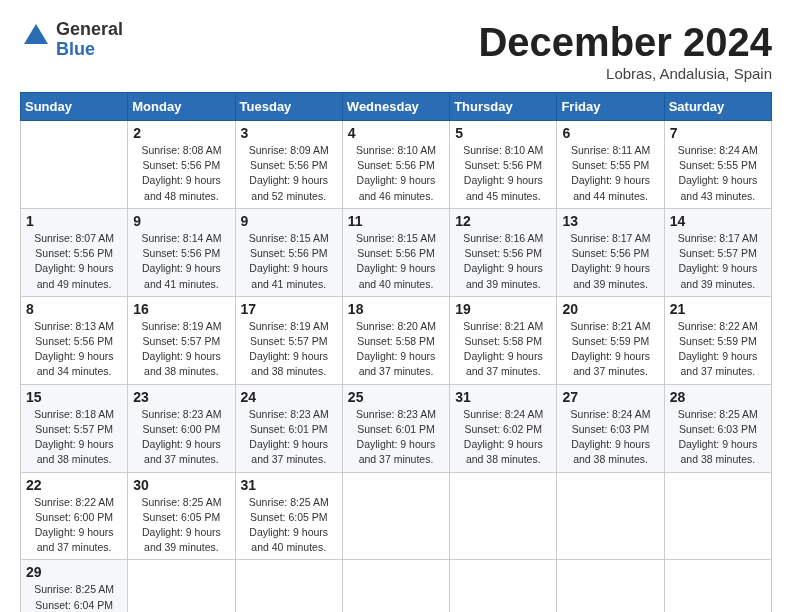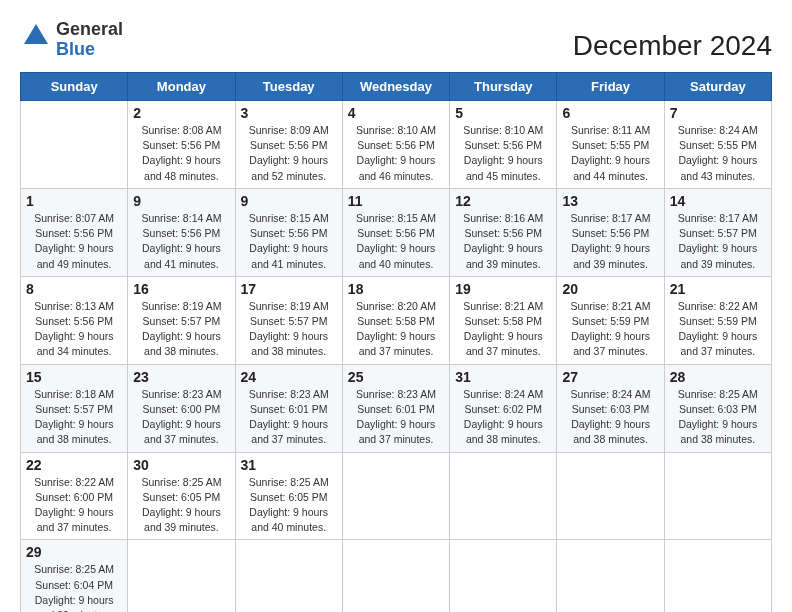--- a/index.html
+++ b/index.html
@@ -29,41 +29,40 @@
     .logo-general { color: #333; }
     .logo-blue { color: #2a6db5; }
     .logo-icon {
       width: 32px;
       height: 32px;
     }
     .title-block {
       text-align: right;
     }
     .month-year {
-      font-size: 28px;
-      font-weight: normal;
+      font-size: 40px;
+      font-weight: bold;
       color: #222;
-      margin-top: 10px;
     }
     .location {
       font-size: 15px;
       color: #444;
     }
     .calendar {
       width: 100%;
       border-collapse: collapse;
       font-size: 11px;
     }
     .calendar th {
       background: #2a6db5;
       color: #fff;
       font-size: 13px;
       font-weight: bold;
       padding: 6px 4px;
-      text-align: center;
+      text-align: left;
       border: 1px solid #1a5a9a;
     }
     .calendar td {
       border: 1px solid #ccc;
       vertical-align: top;
       padding: 4px 5px;
       width: 107px;
       min-height: 80px;
       background: #fff;
     }
@@ -95,20 +94,21 @@
     <svg class="logo-icon" viewBox="0 0 40 40">
       <polygon points="20,5 35,30 5,30" fill="#2a6db5"></polygon>
     </svg>
     <div class="logo-text">
       <span class="logo-general">General</span><br>
       <span class="logo-blue">Blue</span>
     </div>
   </div>
   <div class="title-block">
     <div class="month-year">December 2024</div>
+    <div class="location">Lobras, Andalusia, Spain</div>
   </div>
 </div>
 
 <table class="calendar">
   <thead>
     <tr>
       <th>Sunday</th>
       <th>Monday</th>
       <th>Tuesday</th>
       <th>Wednesday</th>

